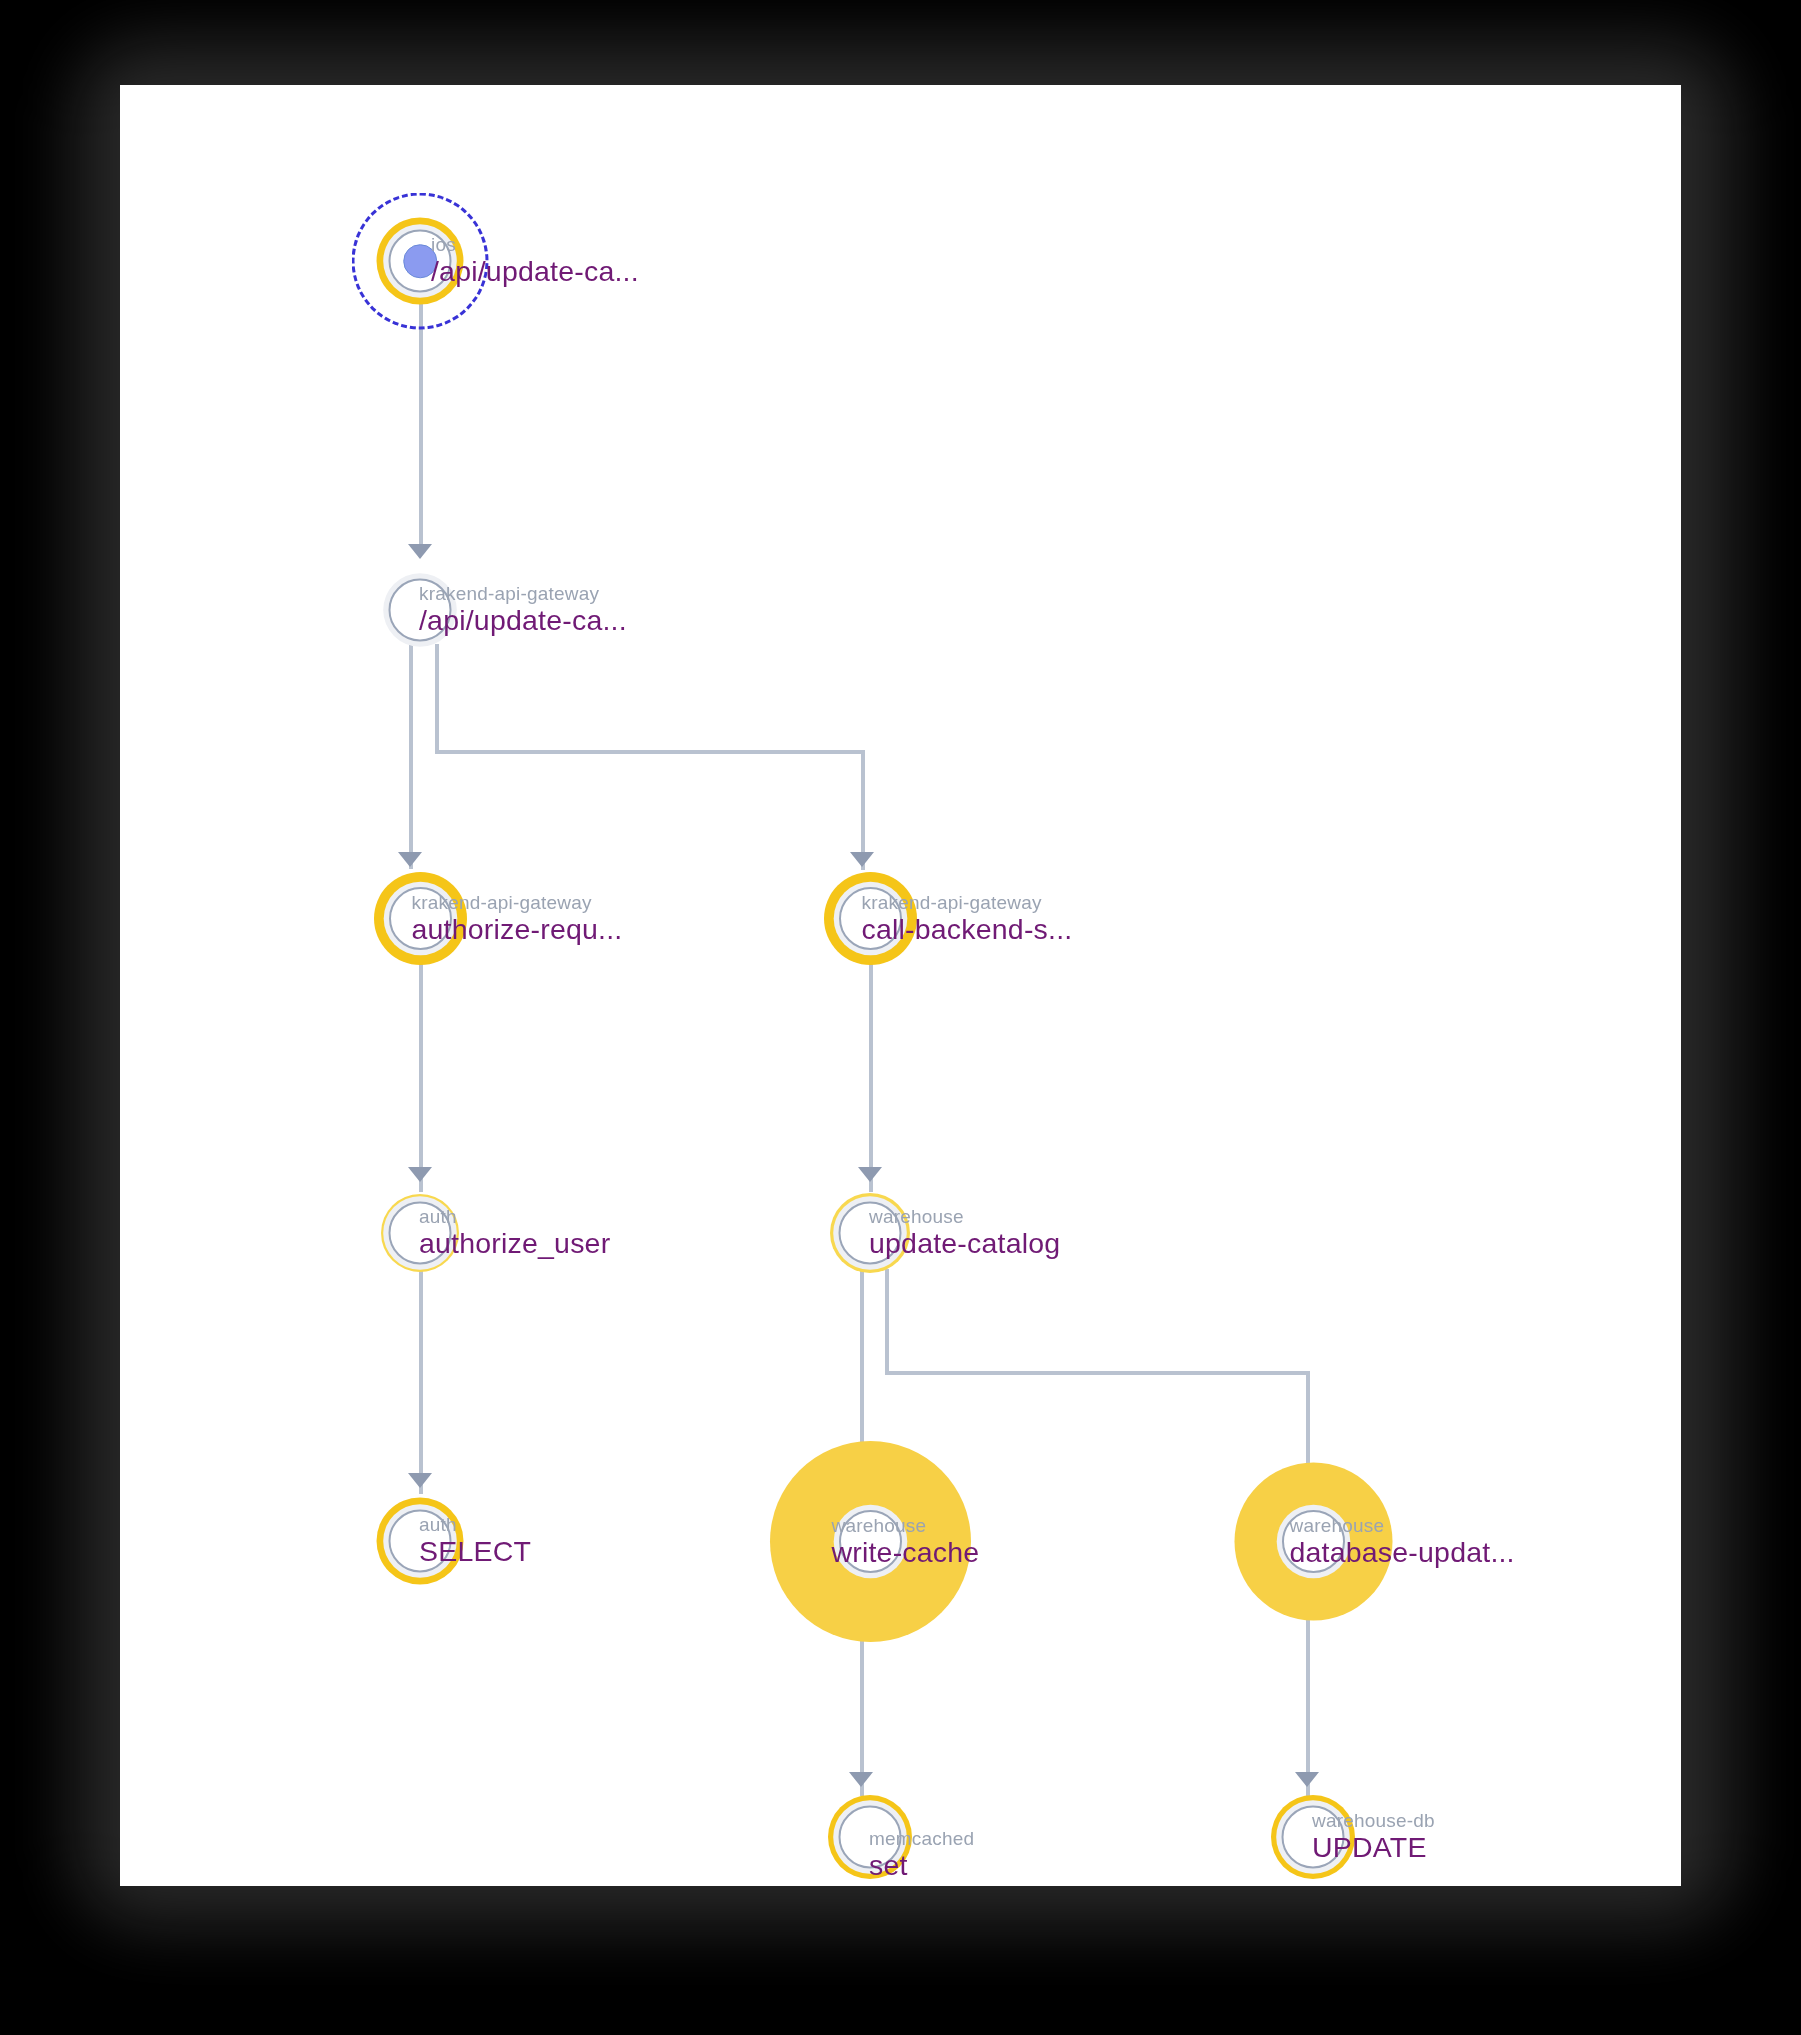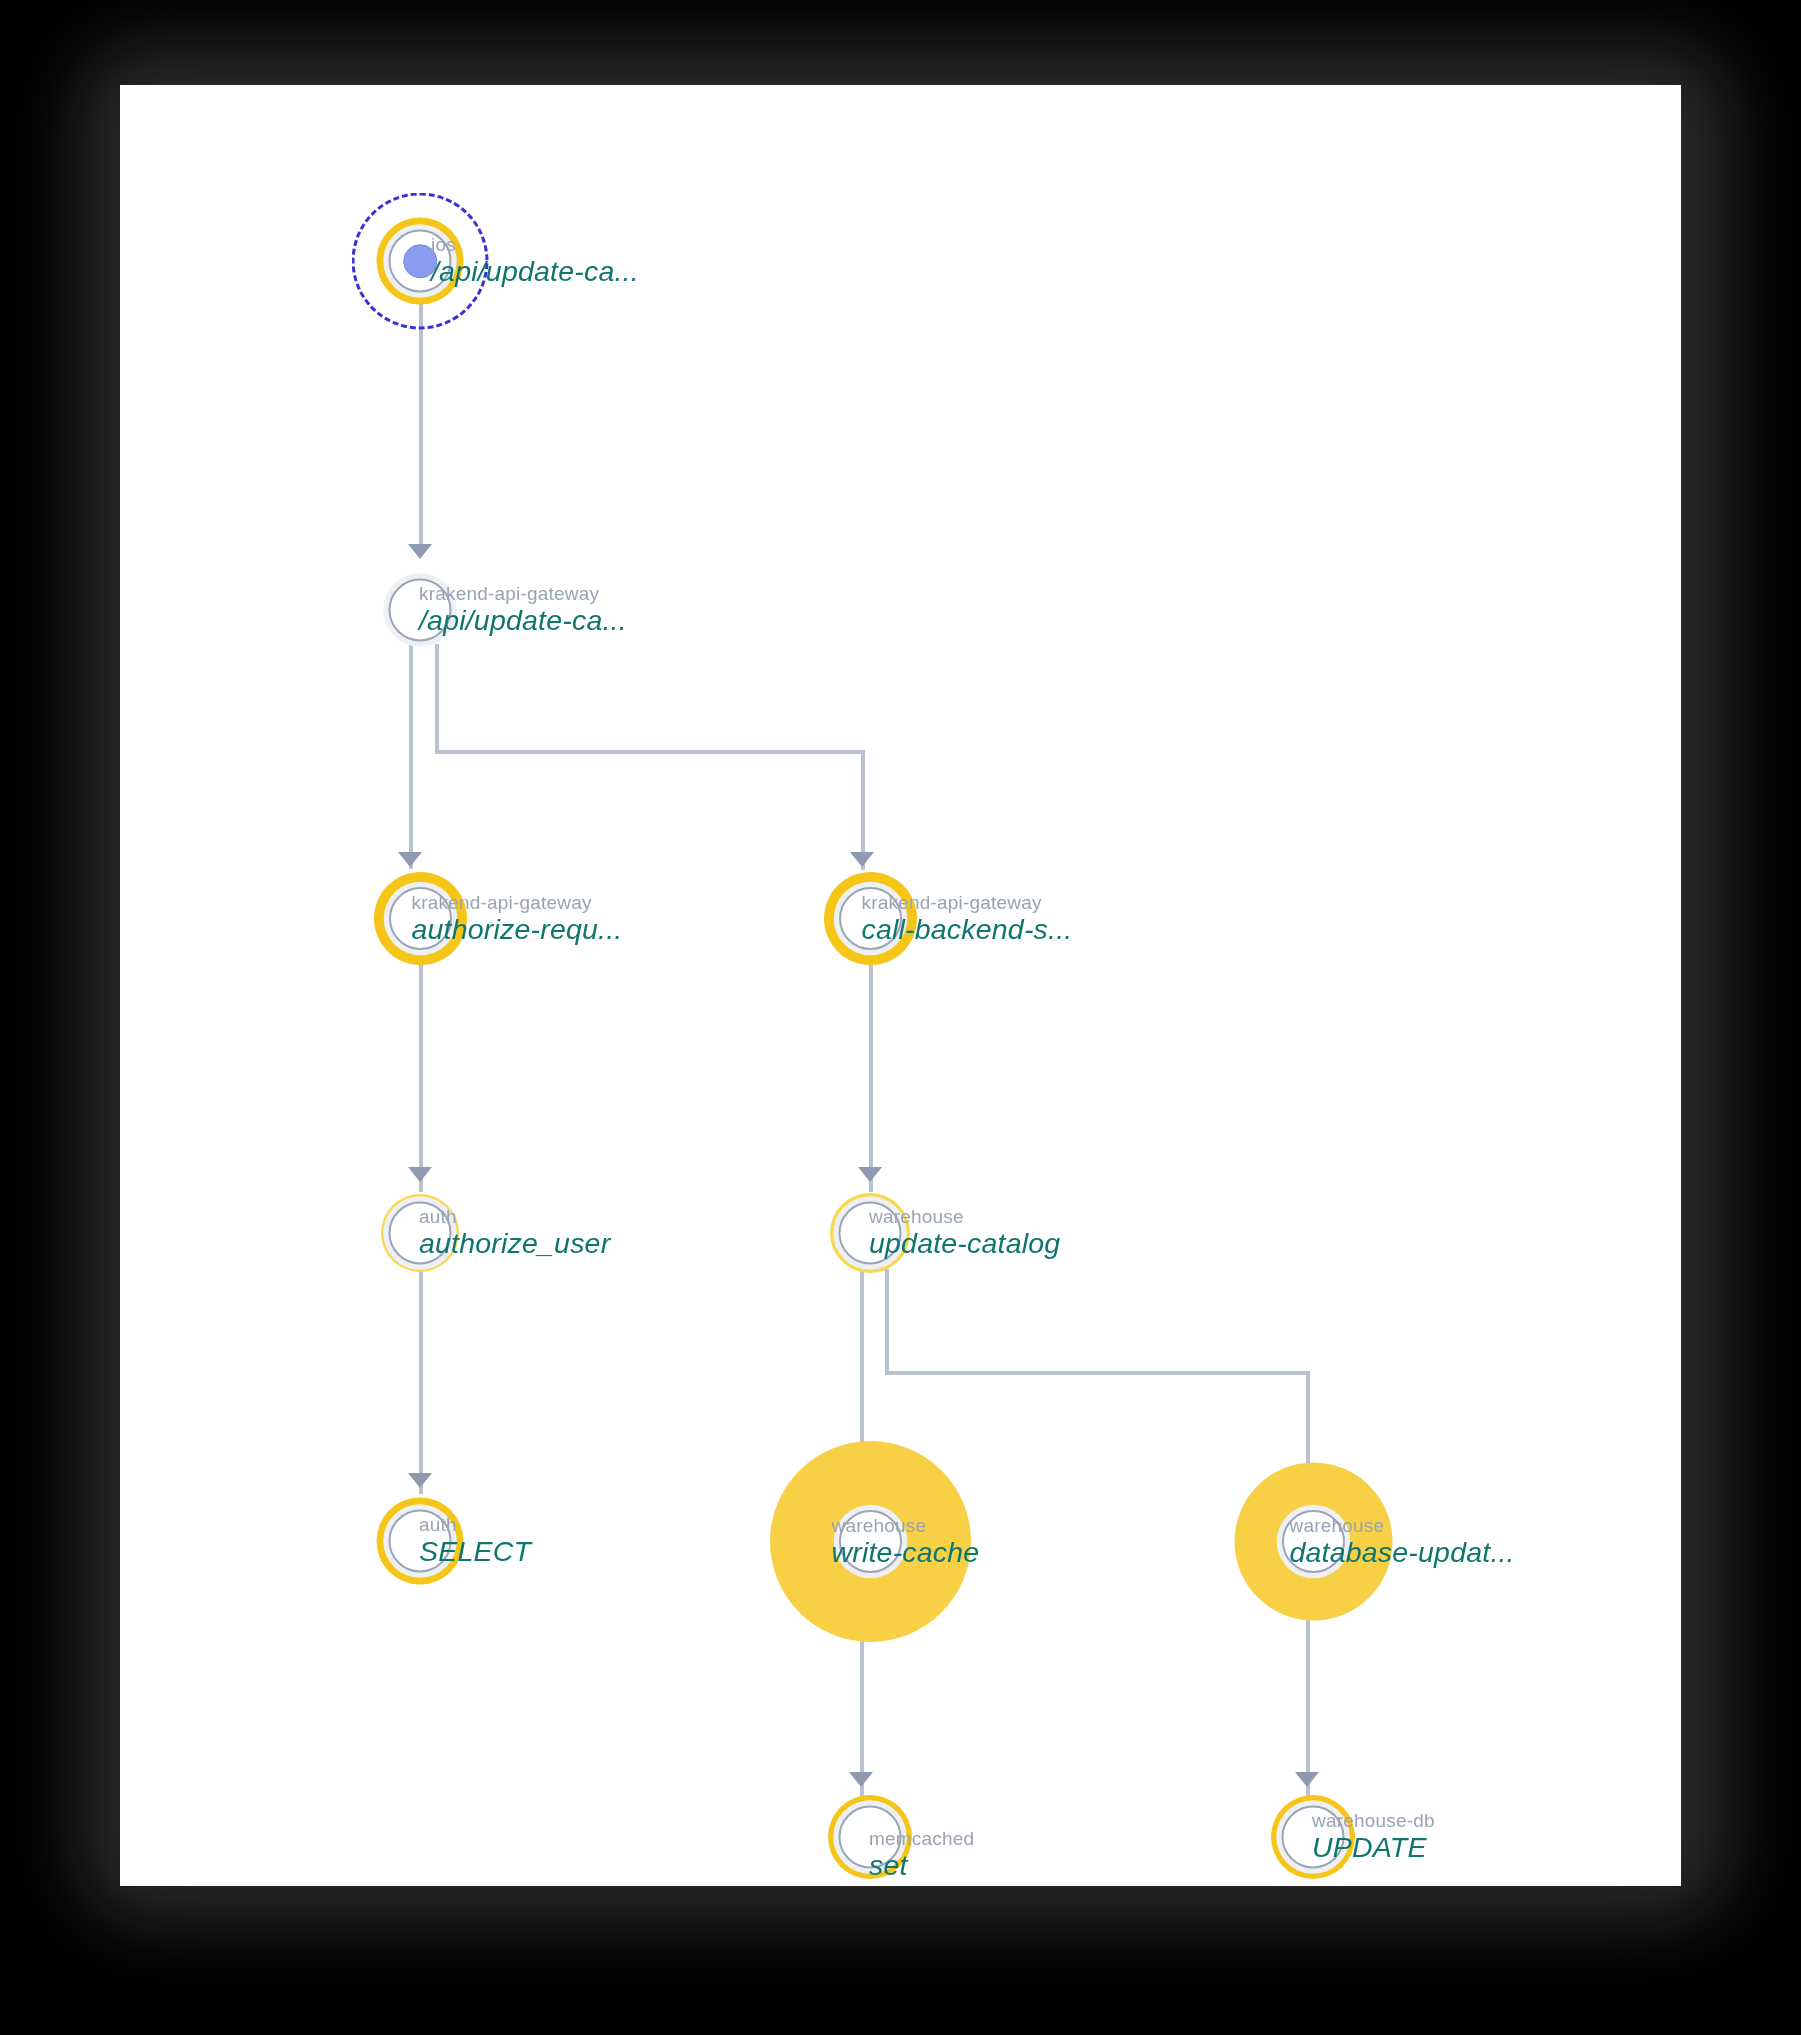--- a/index.html
+++ b/index.html
@@ -78,23 +78,22 @@
     display:block;
     font-size:19px;
     line-height:22px;
     color:#9aa3b2;
     letter-spacing:0.2px;
   }
   .op{
     display:block;
     font-size:28.5px;
     line-height:31.5px;
-    color:#0f766e;
+    color:#701a75;
     letter-spacing:0.2px;
-    font-style:italic;
   }
 
   
   .edge{position:absolute;background:#b9c2d0;}
   .edge.v{width:3.8px;}
   .edge.h{height:3.8px;}
   .arrow{
     position:absolute;
     width:0;height:0;
     border-left:12.8px solid transparent;

